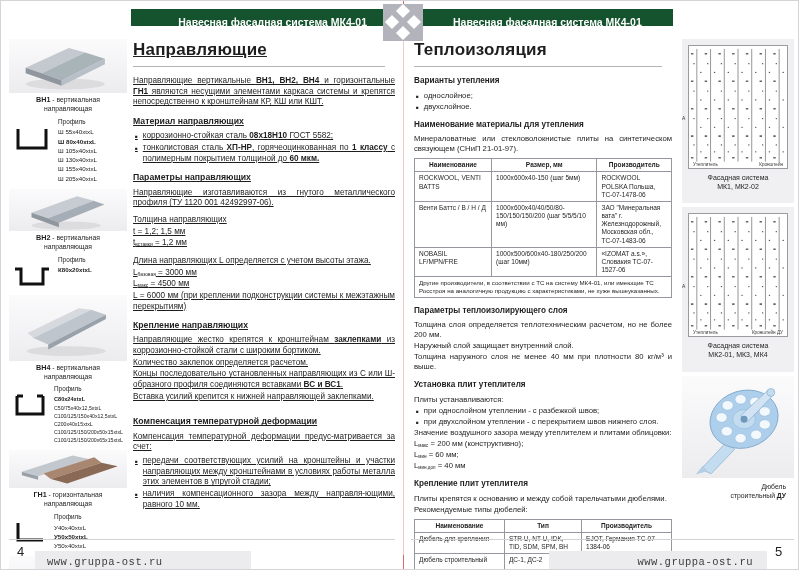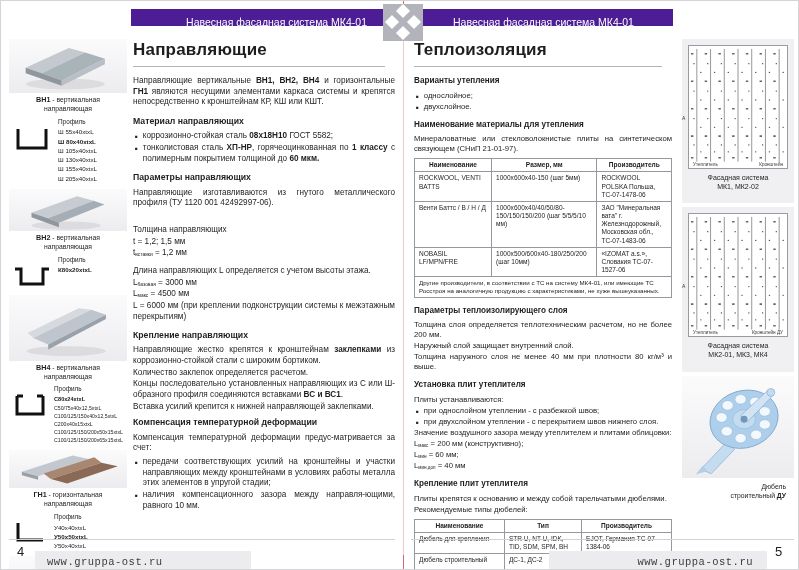--- a/index.html
+++ b/index.html
@@ -5,22 +5,22 @@
   html,body{margin:0;padding:0;background:#fff;}
   .spread{position:relative;width:799px;height:570px;background:#fff;border:1px solid #d5d5d9;
     box-sizing:border-box;font-family:"Liberation Sans",sans-serif;color:#1e1e1e;overflow:hidden;}
 
   
   .center-line{position:absolute;left:402px;top:0;width:1px;height:570px;background:#eecaca;}
   .crop-mark{position:absolute;left:402px;width:1px;height:14px;background:#d96a6a;}
   .crop-mark.top{top:0;} .crop-mark.bottom{bottom:0;}
 
   
-  .hbar{position:absolute;top:8px;height:17px;background:#4c1d95;color:#fff;
-    font-size:10.5px;line-height:27px;box-sizing:border-box;}
+  .hbar{position:absolute;top:8px;height:17px;background:#14532d;color:#fff;
+    font-size:10.5px;line-height:27px;box-sizing:border-box;font-weight:bold;}
   .hbar.left{left:130px;width:252px;text-align:right;padding-right:16px;}
   .hbar.right{left:422px;width:250px;text-align:left;padding-left:30px;}
   .logo{position:absolute;left:382px;top:3px;width:40px;height:37px;background:#b3b3bb;}
   .diamond{position:absolute;width:10px;height:10px;background:#fff;transform:rotate(45deg);}
   .d-top{left:15px;top:2px;} .d-left{left:4px;top:13px;} .d-right{left:26px;top:13px;} .d-bottom{left:15px;top:24px;}
 
   
   .sb-left{position:absolute;left:8px;top:38px;width:118px;}
   .photo-box{background:linear-gradient(180deg,#fbfbfc 0%,#ececef 100%);margin-bottom:2px;
     display:flex;align-items:center;justify-content:center;overflow:hidden;}
@@ -39,21 +39,21 @@
   .diag{position:relative;background:#fff;border:1px solid #9a9aa0;}
   .diag svg{display:block;width:100%;}
   .dlabels{position:absolute;left:0;right:0;bottom:1px;display:flex;justify-content:space-between;
     font-size:4.6px;color:#333;padding:0 4px;}
   .edge-mark{position:absolute;left:0px;top:46%;font-size:5px;color:#333;}
   .diag-cap{text-align:center;font-size:7px;line-height:1.35;margin:4px 0 8px;}
   .dowel-cap{text-align:right;font-size:6.8px;line-height:1.35;margin-top:4px;padding-right:8px;}
 
   
   .col{position:absolute;top:36px;line-height:1.3;}
-  .col-left{left:132px;width:262px;font-size:8.2px;}
+  .col-left{left:132px;width:262px;font-size:8.2px;text-decoration:underline;}
   .col-right{left:413px;width:258px;font-size:7.7px;}
   .title{font-size:17px;font-weight:bold;letter-spacing:0.2px;margin:2px 0 0;}
   .rule{height:1px;background:#b5b5b5;margin:5px 0 9px;width:96%;}
   .h{font-weight:bold;font-size:1.06em;margin:8px 0 4px;}
   .p{margin:3px 0;text-align:justify;}
   .tight{margin:1px 0;}
   .bullet{display:flex;text-align:justify;margin:1px 0;}
   .bullet::before{content:"■";font-size:4.6px;flex:none;margin:3px 5px 0 2px;}
   sub{font-size:0.6em;vertical-align:-0.25em;letter-spacing:0;}
   table{width:100%;border-collapse:collapse;margin:4px 0;}
@@ -213,35 +213,35 @@
     <div class="h">Материал направляющих</div>
     <div class="bullet">
         <span><span>коррозионно-стойкая сталь </span><b>08х18Н10</b><span> ГОСТ 5582;</span></span>
       </div>
     <div class="bullet">
         <span><span>тонколистовая сталь </span><b>ХП-НР</b><span>,  горячеоцинкованная по </span><b>1 классу</b><span> с полимерным покрытием толщиной  до </span><b>60 мкм.</b></span>
       </div>
 
     <div class="h">Параметры направляющих</div>
     <div class="p">Направляющие изготавливаются из гнутого металлического профиля (ТУ 1120 001 42492997-06).</div>
-    <div class="p tight" style="margin-top:16px;">Толщина направляющих</div>
+    <div class="p tight" style="margin-top:6px;">Толщина направляющих</div>
     <div class="p tight">t = 1,2; 1,5 мм</div>
     <div class="p tight"><span>t</span><sub>вставки</sub><span> = 1,2 мм</span></div>
     <div class="p tight" style="margin-top:7px;">Длина направляющих L определяется с учетом высоты этажа.</div>
     <div class="p tight"><span>L</span><sub>базовая</sub><span> = 3000 мм</span></div>
     <div class="p tight"><span>L</span><sub>макс</sub><span> = 4500 мм</span></div>
     <div class="p tight">L = 6000 мм (при креплении подконструкции системы к межэтажным перекрытиям)</div>
 
     <div class="h">Крепление направляющих</div>
     <div class="p tight"><span>Направляющие жестко крепятся к кронштейнам </span><b>заклепками</b><span> из коррозионно-стойкой стали с широким бортиком.</span></div>
     <div class="p tight">Количество заклепок определяется расчетом.</div>
     <div class="p tight"><span>Концы последовательно установленных направляющих из С или Ш-образного профиля соединяются вставками </span><b>ВС и ВС1</b><span>.</span></div>
     <div class="p tight">Вставка усилий крепится к нижней направляющей заклепками.</div>
 
-    <div class="h" style="margin-top:5px;">Компенсация температурной деформации</div>
+    <div class="h" style="margin-top:14px;">Компенсация температурной деформации</div>
     <div class="p">Компенсация температурной деформации предус-матривается  за счет:</div>
     <div class="bullet">передачи соответствующих усилий на кронштейны и участки направляющих между кронштейнами в условиях работы металла этих элементов в упругой стадии;</div>
     <div class="bullet">наличия компенсационного зазора между направля-ющими, равного 10 мм.</div>
   </section>
 
   <section class="col col-right">
     <div class="title">Теплоизоляция</div>
     <div class="rule"></div>
 
     <div class="h" style="margin-top:4px;">Варианты утепления</div>

